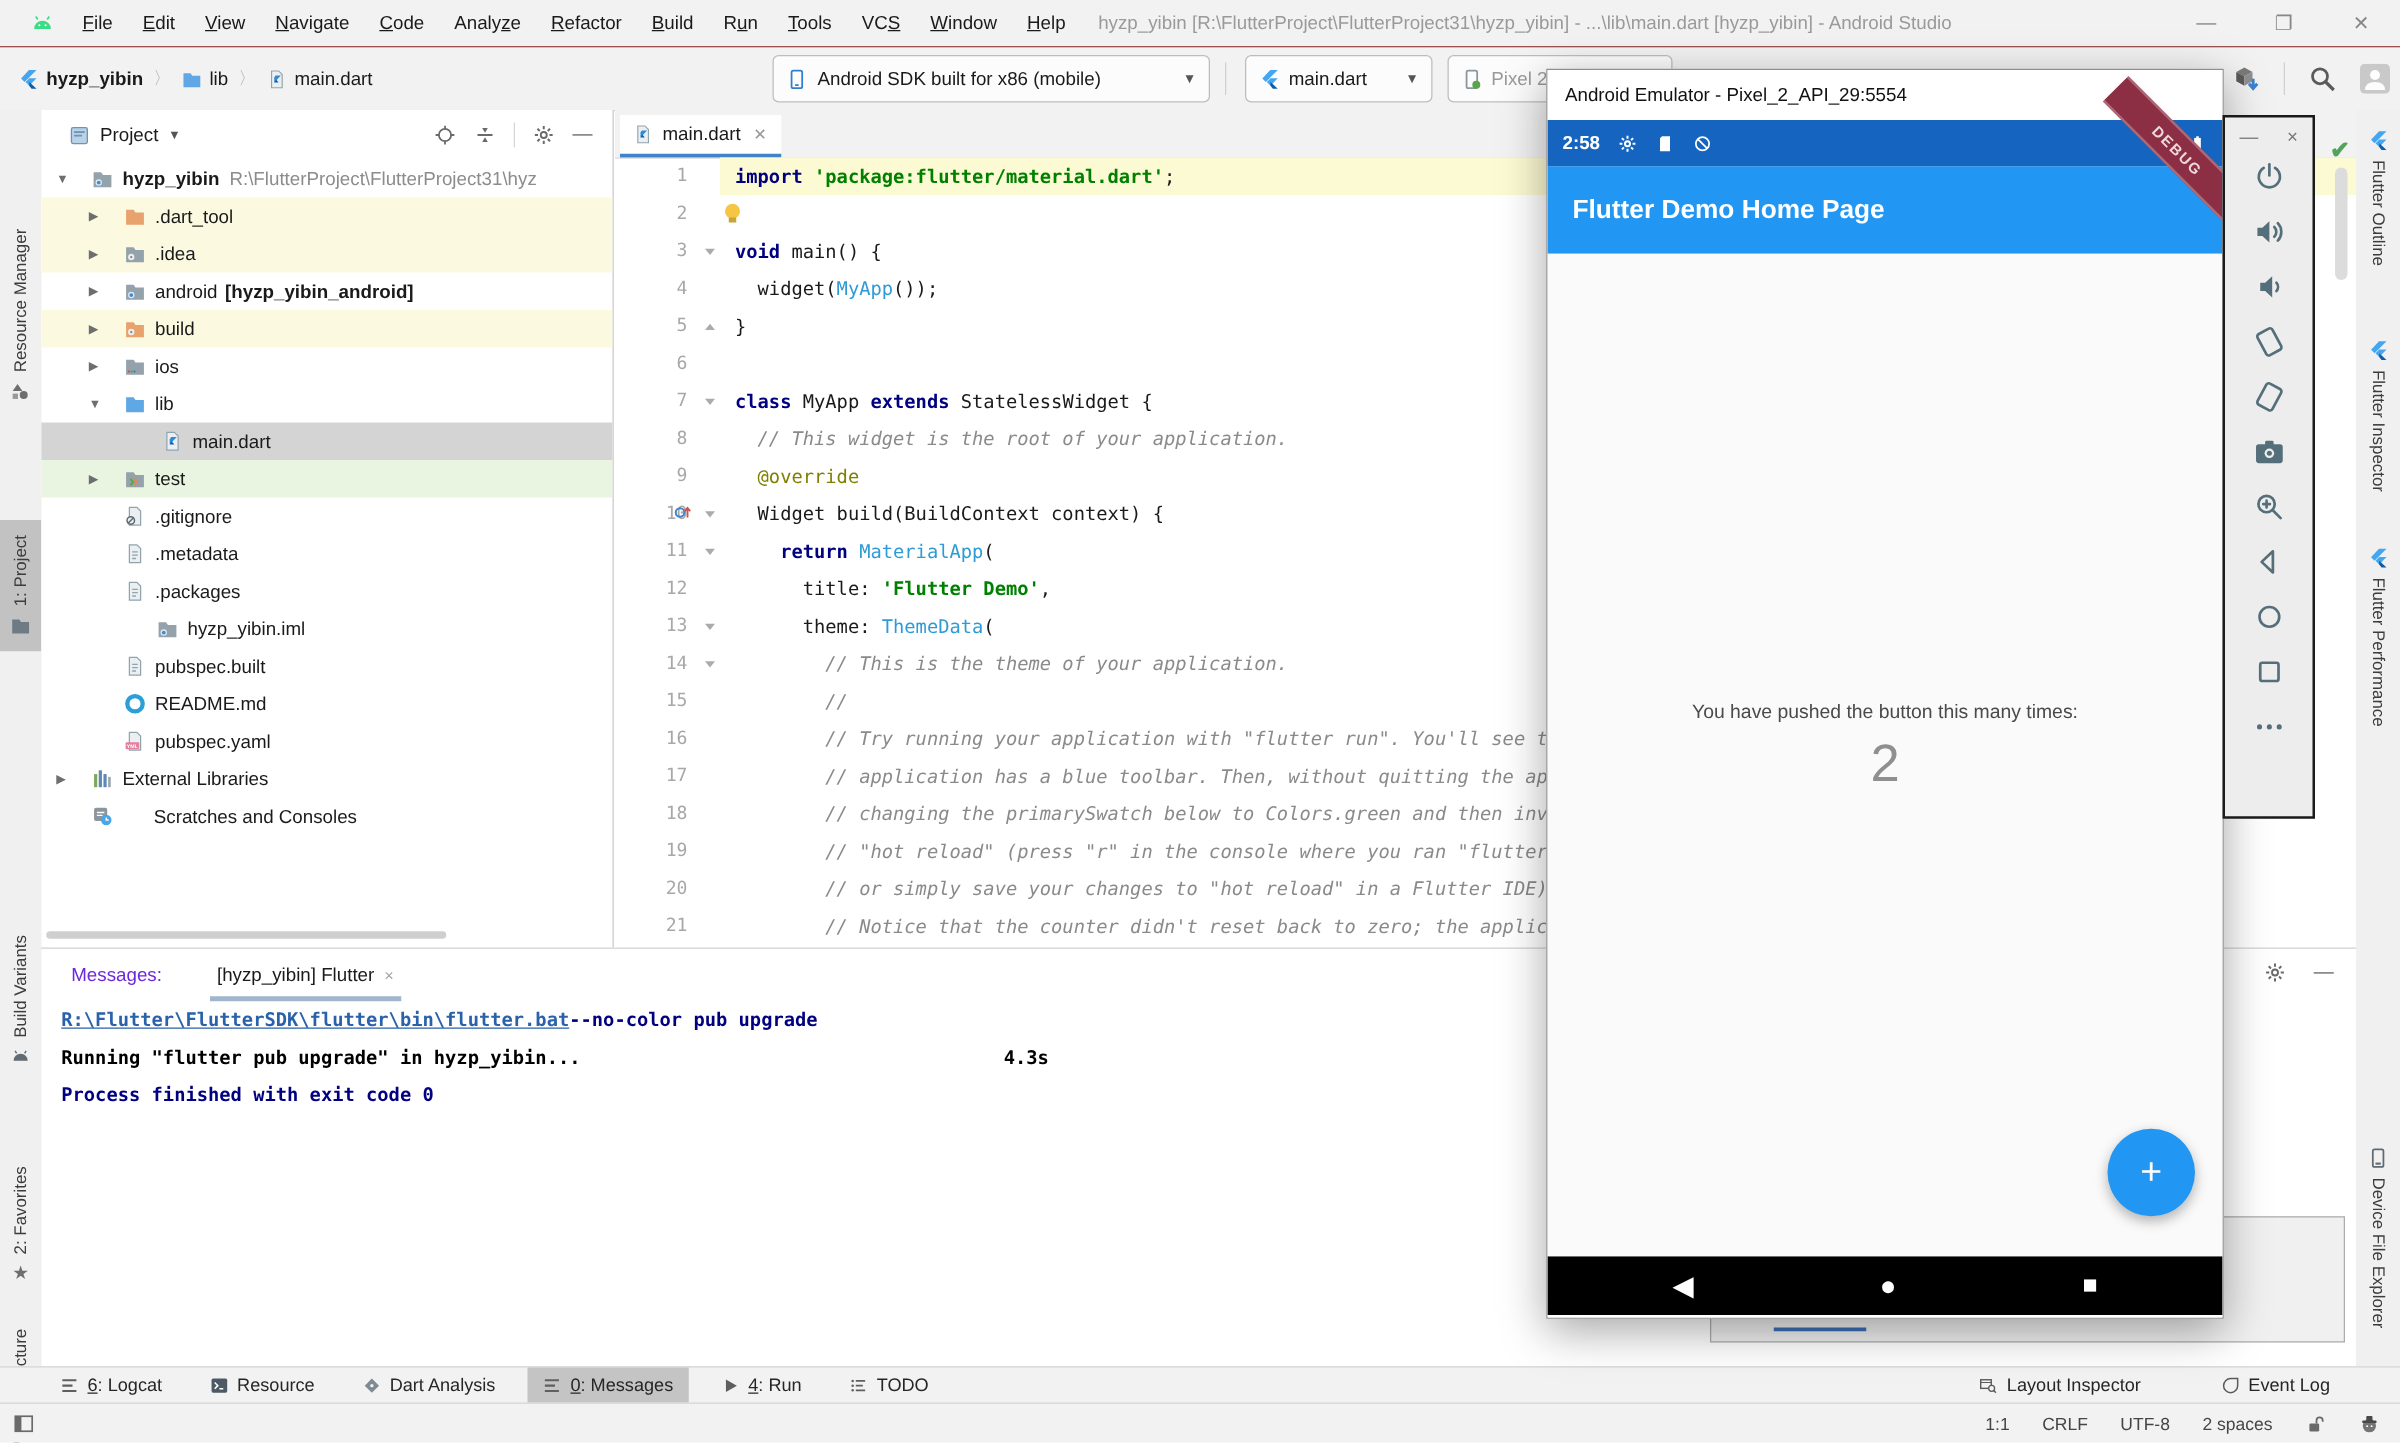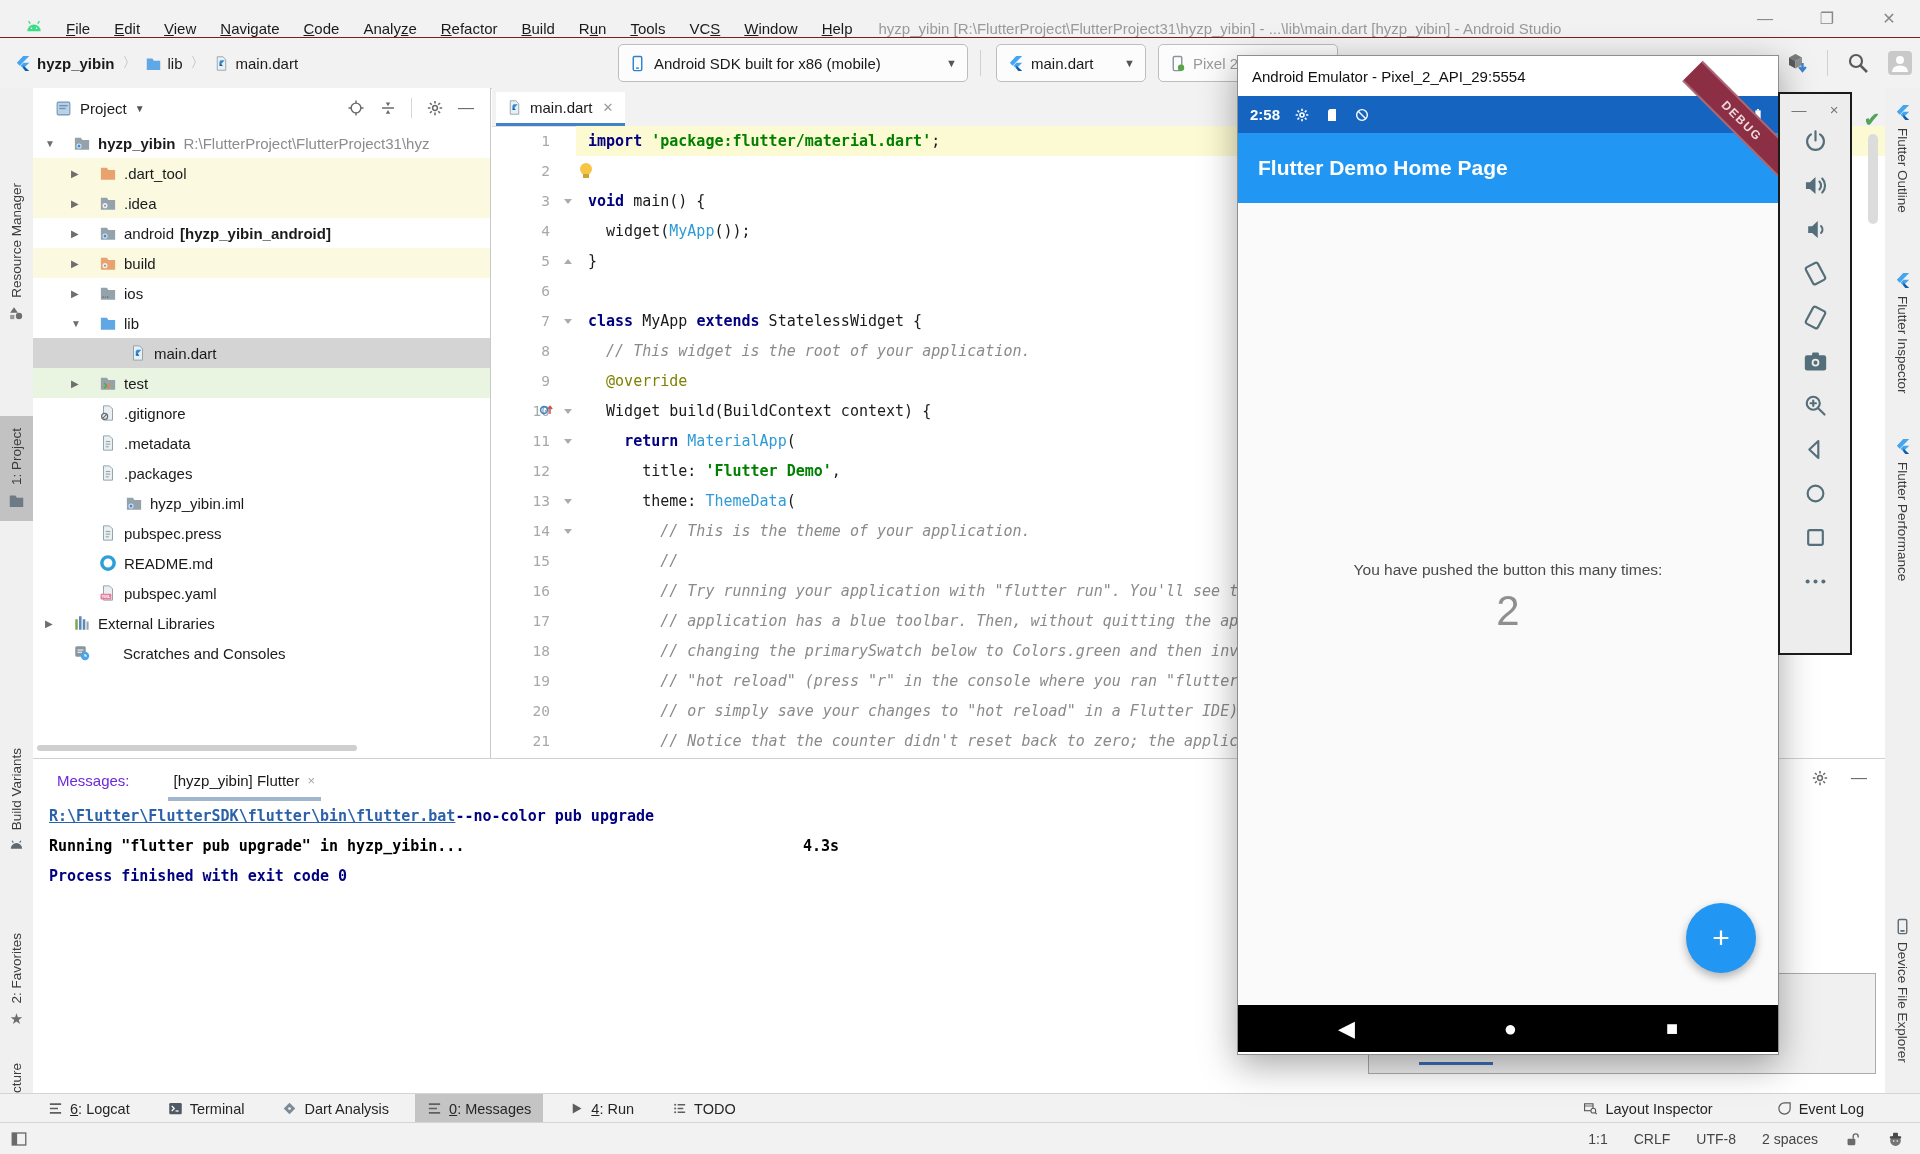--- a/index.html
+++ b/index.html
@@ -3,21 +3,21 @@
 <meta charset="utf-8">
 <style>
   html,body{margin:0;padding:0;}
   body{width:1920px;height:1154px;position:relative;overflow:hidden;
        font-family:"Liberation Sans",sans-serif;background:#fff;color:#1a1a1a;}
   svg{display:block;}
   u{text-decoration:underline;}
 
   
   .titlebar{position:absolute;left:0;top:0;right:0;height:37px;background:#F2F2F2;
-            border-bottom:1px solid #7f1d1d;display:flex;align-items:flex-end;}
+            border-bottom:1px solid #7f1d1d;display:flex;align-items:center;}
   .as-logo{width:20px;height:20px;margin:0 10px 0 24px;}
   .menu-item{font-size:15px;padding:0 12px;color:#1a1a1a;cursor:default;}
   .win-title{font-size:15px;color:#9A9A9A;margin-left:14px;white-space:nowrap;}
   .win-controls{position:absolute;right:0;top:0;height:37px;display:flex;align-items:center;}
   .win-btn{width:62px;text-align:center;color:#888;font-size:16px;}
 
   
   .toolbar{position:absolute;left:0;top:38px;right:0;height:50px;background:#F2F2F2;
            border-bottom:1px solid #D4D4D4;}
   .breadcrumb{position:absolute;left:14px;top:0;height:50px;display:flex;align-items:center;font-size:15px;}
@@ -544,21 +544,21 @@
       </div>
       <div class="trow " style="padding-left: 66px;">
         <span class="ti">
           <svg viewBox="0 0 24 24">
             <path d="M6 2.5h8l4 4V21.5H6Z" fill="#ECEFF1" stroke="#90A4AE" stroke-width="1.3"></path>
             <line x1="9" y1="10" x2="15" y2="10" stroke="#90A4AE" stroke-width="1.5"></line>
             <line x1="9" y1="13.5" x2="15" y2="13.5" stroke="#90A4AE" stroke-width="1.5"></line>
             <line x1="9" y1="17" x2="13" y2="17" stroke="#90A4AE" stroke-width="1.5"></line>
           </svg>
         </span>
-        <span>pubspec.press</span>
+        <span>pubspec.built</span>
       </div>
       <div class="trow " style="padding-left: 66px;">
         <span class="ti">
           <svg viewBox="0 0 24 24">
             <circle cx="12" cy="12" r="8.2" fill="none" stroke="#2D9FD8" stroke-width="4.6"></circle>
           </svg>
         </span>
         <span>README.md</span>
       </div>
       <div class="trow " style="padding-left: 66px;">
@@ -777,21 +777,21 @@
         <span><u>6</u>: Logcat</span>
       </div>
       <div class="tw-btn">
         <span class="tw-ic">
           <svg viewBox="0 0 24 24">
             <rect x="2" y="3" width="20" height="18" rx="2" fill="#4D5A66"></rect>
             <path d="M6 8l4 4-4 4" stroke="#fff" stroke-width="2" fill="none"></path>
             <line x1="12" y1="16" x2="17" y2="16" stroke="#fff" stroke-width="2"></line>
           </svg>
         </span>
-        <span>Terminal</span>
+        <span>Resource</span>
       </div>
       <div class="tw-btn">
         <span class="tw-ic">
           <svg viewBox="0 0 24 24">
             <rect x="5.5" y="5.5" width="13" height="13" transform="rotate(45 12 12)" fill="#7E8B94"></rect>
             <circle cx="12" cy="12" r="2.2" fill="#F2F2F2"></circle>
           </svg>
         </span>
         <span>Dart Analysis</span>
       </div>

